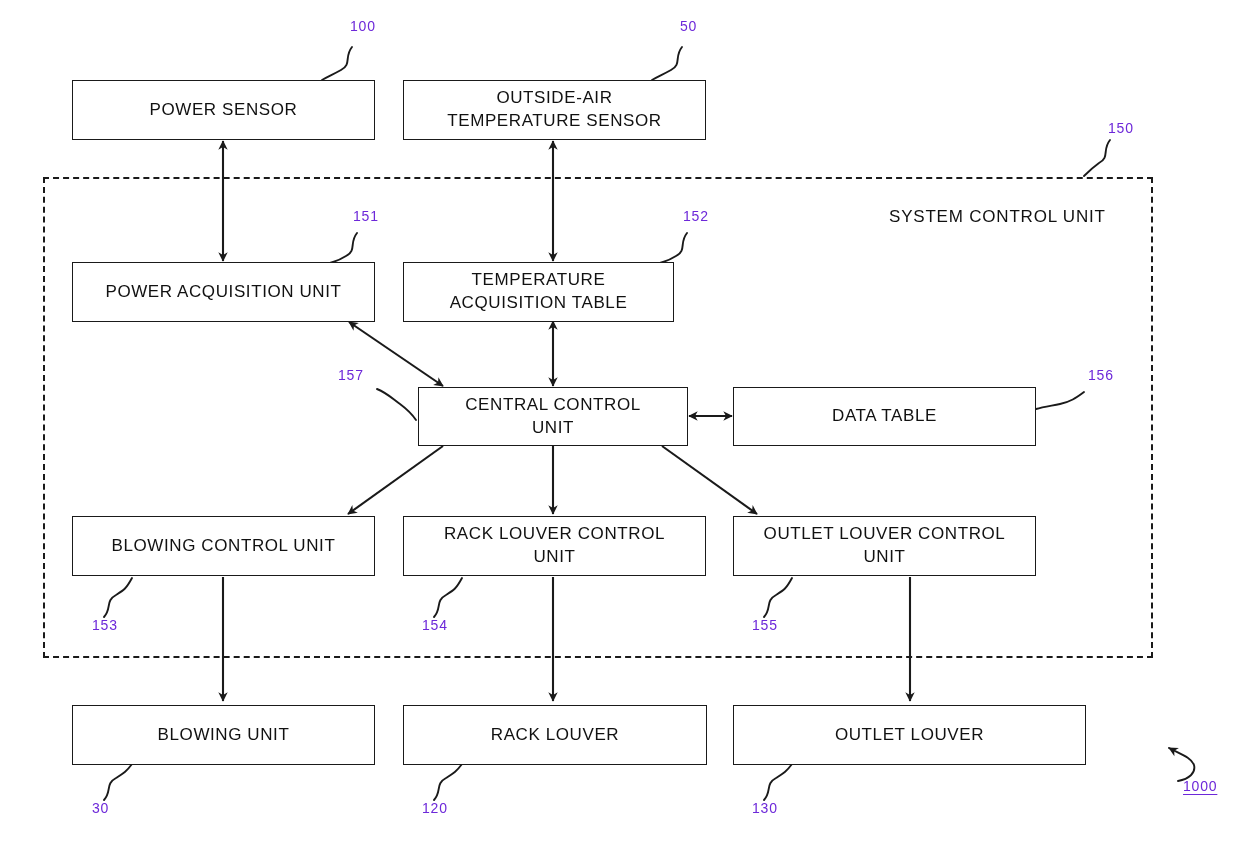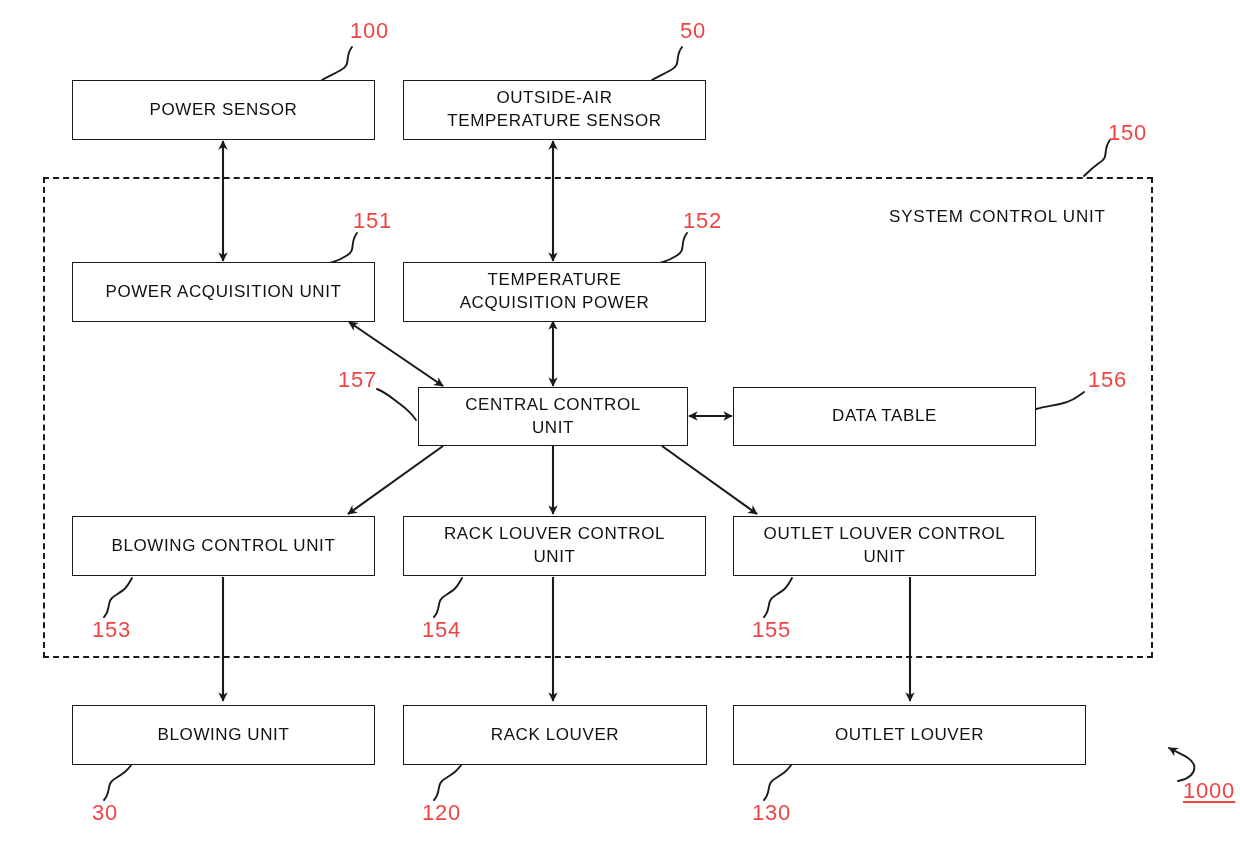--- a/index.html
+++ b/index.html
@@ -39,22 +39,22 @@
     padding: 2px 6px;
   }
   .boundary {
     position: absolute;
     box-sizing: border-box;
     border: 2.4px dashed #1a1a1a;
     background: transparent;
   }
   .reflabel {
     position: absolute;
-    color: #ef4444;
-    font-size: 22px;
+    color: #6d28d9;
+    font-size: 14px;
     letter-spacing: 0.8px;
     white-space: nowrap;
   }
   .scu-title {
     position: absolute;
     color: #111111;
     font-size: 17px;
     letter-spacing: 0.8px;
     white-space: nowrap;
   }
@@ -132,24 +132,24 @@
   </div>
 
   <div class="box" style="left:72px; top:80px; width:303px; height:60px;">
     <span>POWER SENSOR</span>
   </div>
 
   <div class="box" style="left:72px; top:262px; width:303px; height:60px;">
     <span>POWER ACQUISITION UNIT</span>
   </div>
 
-  <div class="box" style="left:403px; top:262px; width:303px; height:60px;">
+  <div class="box" style="left:403px; top:262px; width:271px; height:60px;">
     <span>
       <span>TEMPERATURE</span><br>
-      <span>ACQUISITION POWER</span>
+      <span>ACQUISITION TABLE</span>
     </span>
   </div>
 
   <div class="box" style="left:418px; top:387px; width:270px; height:59px;">
     <span>
       <span>CENTRAL CONTROL</span><br>
       <span>UNIT</span>
     </span>
   </div>
 

